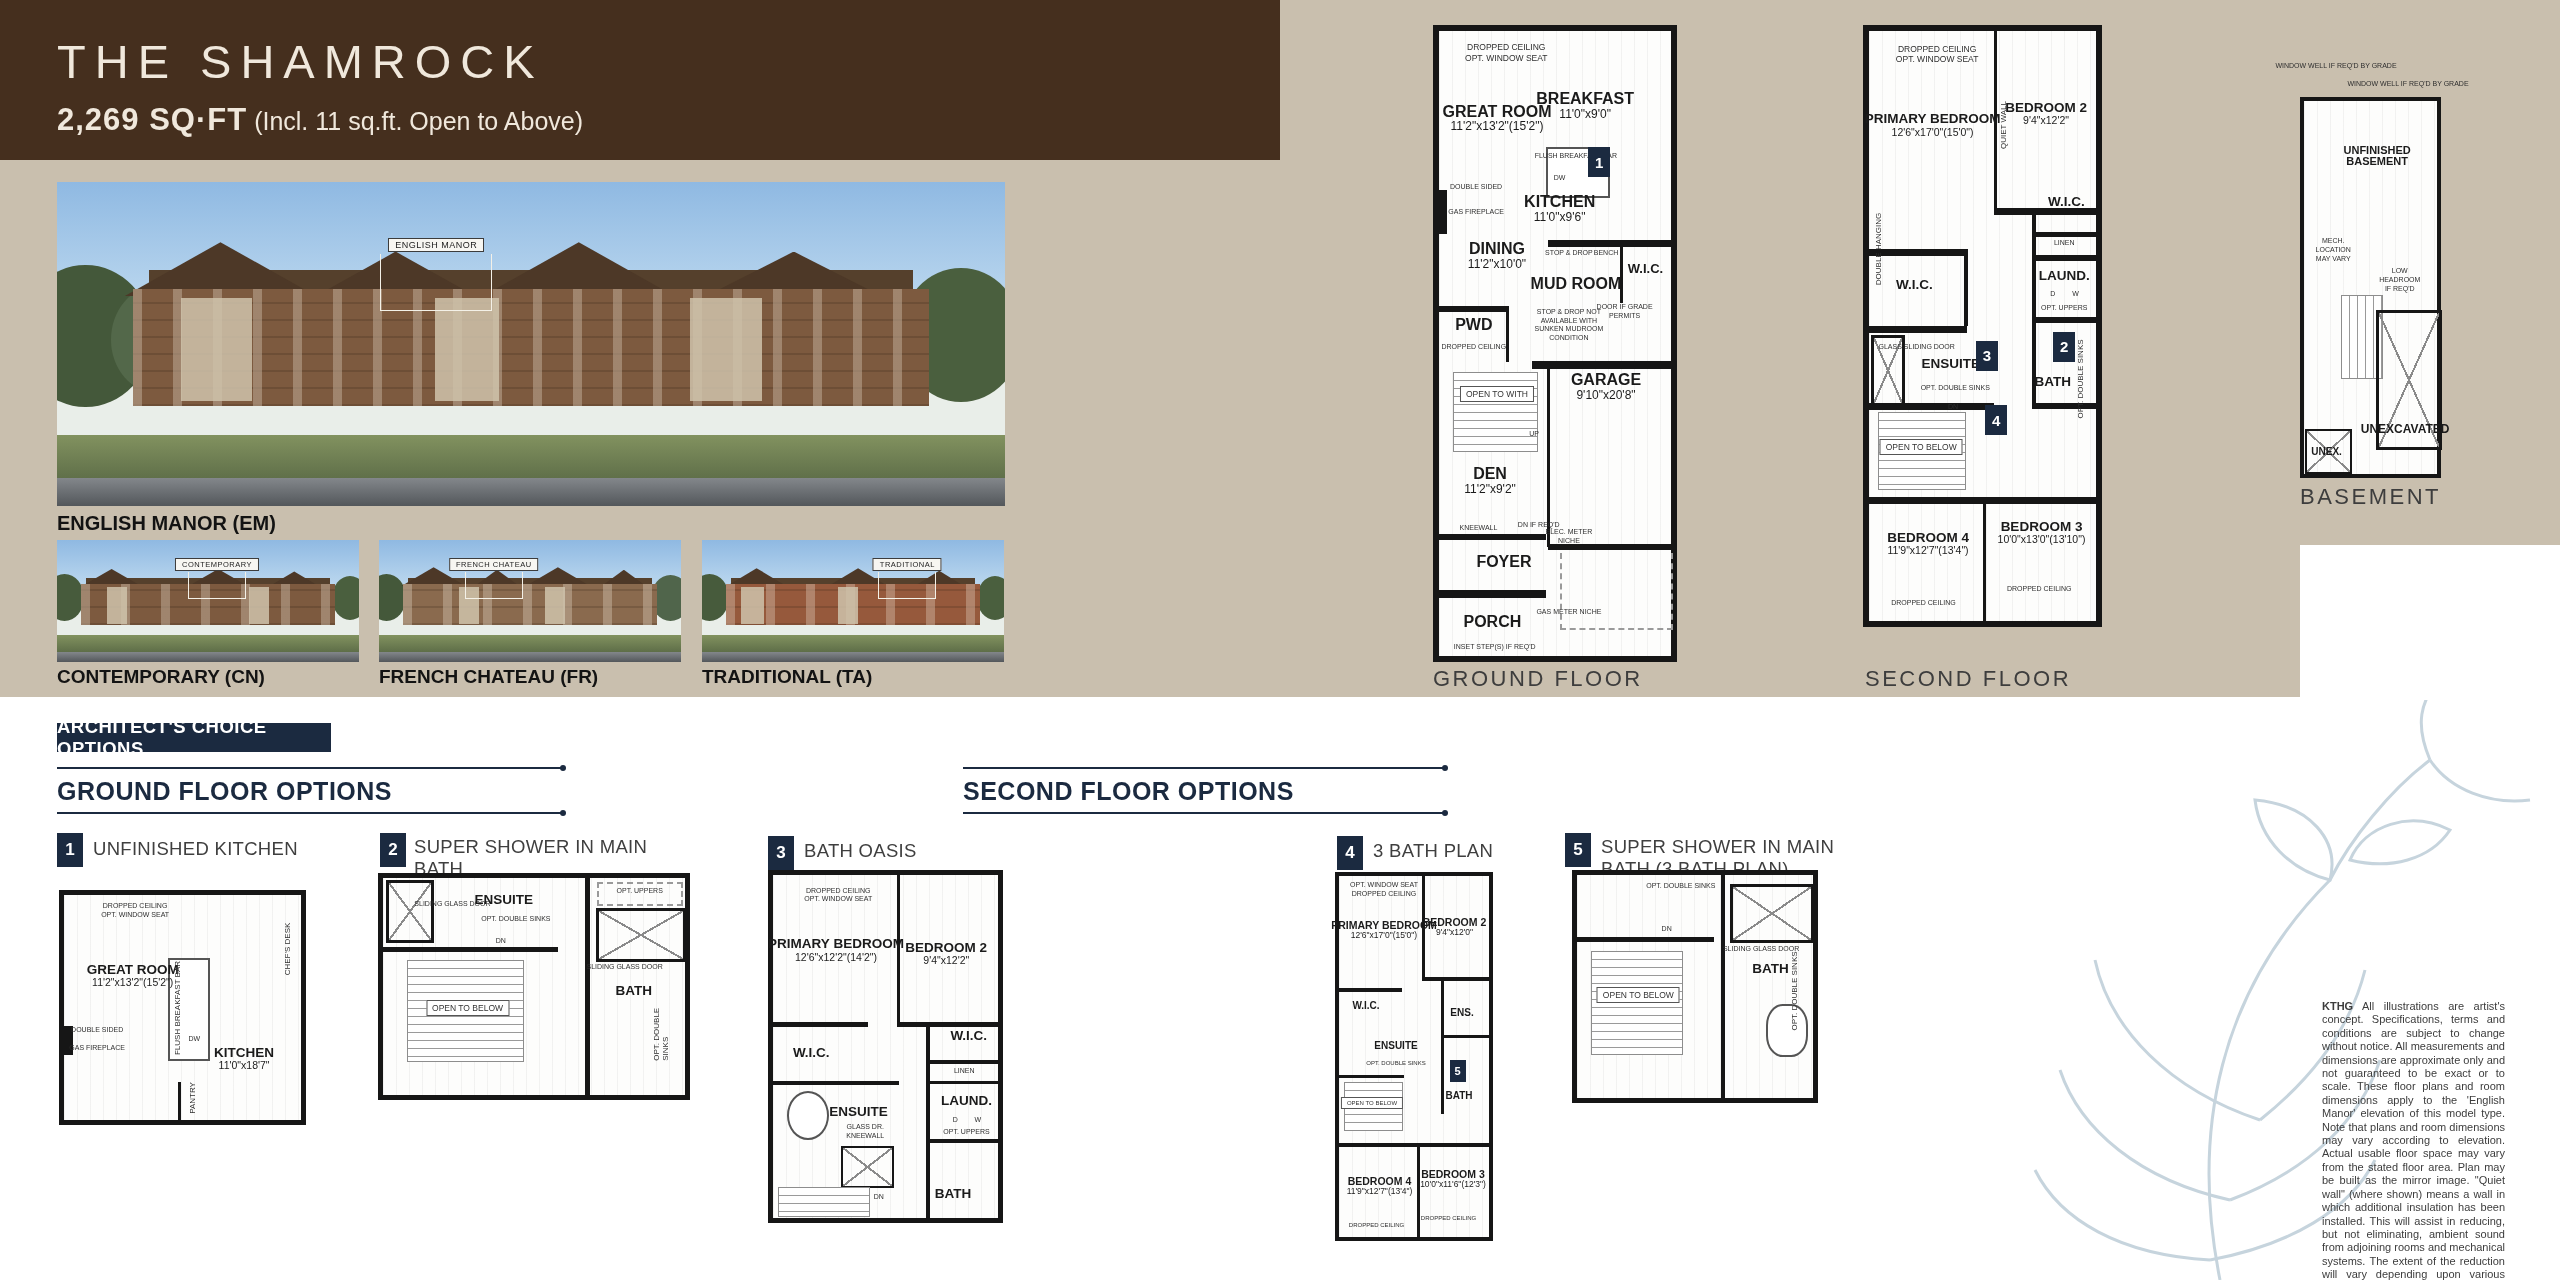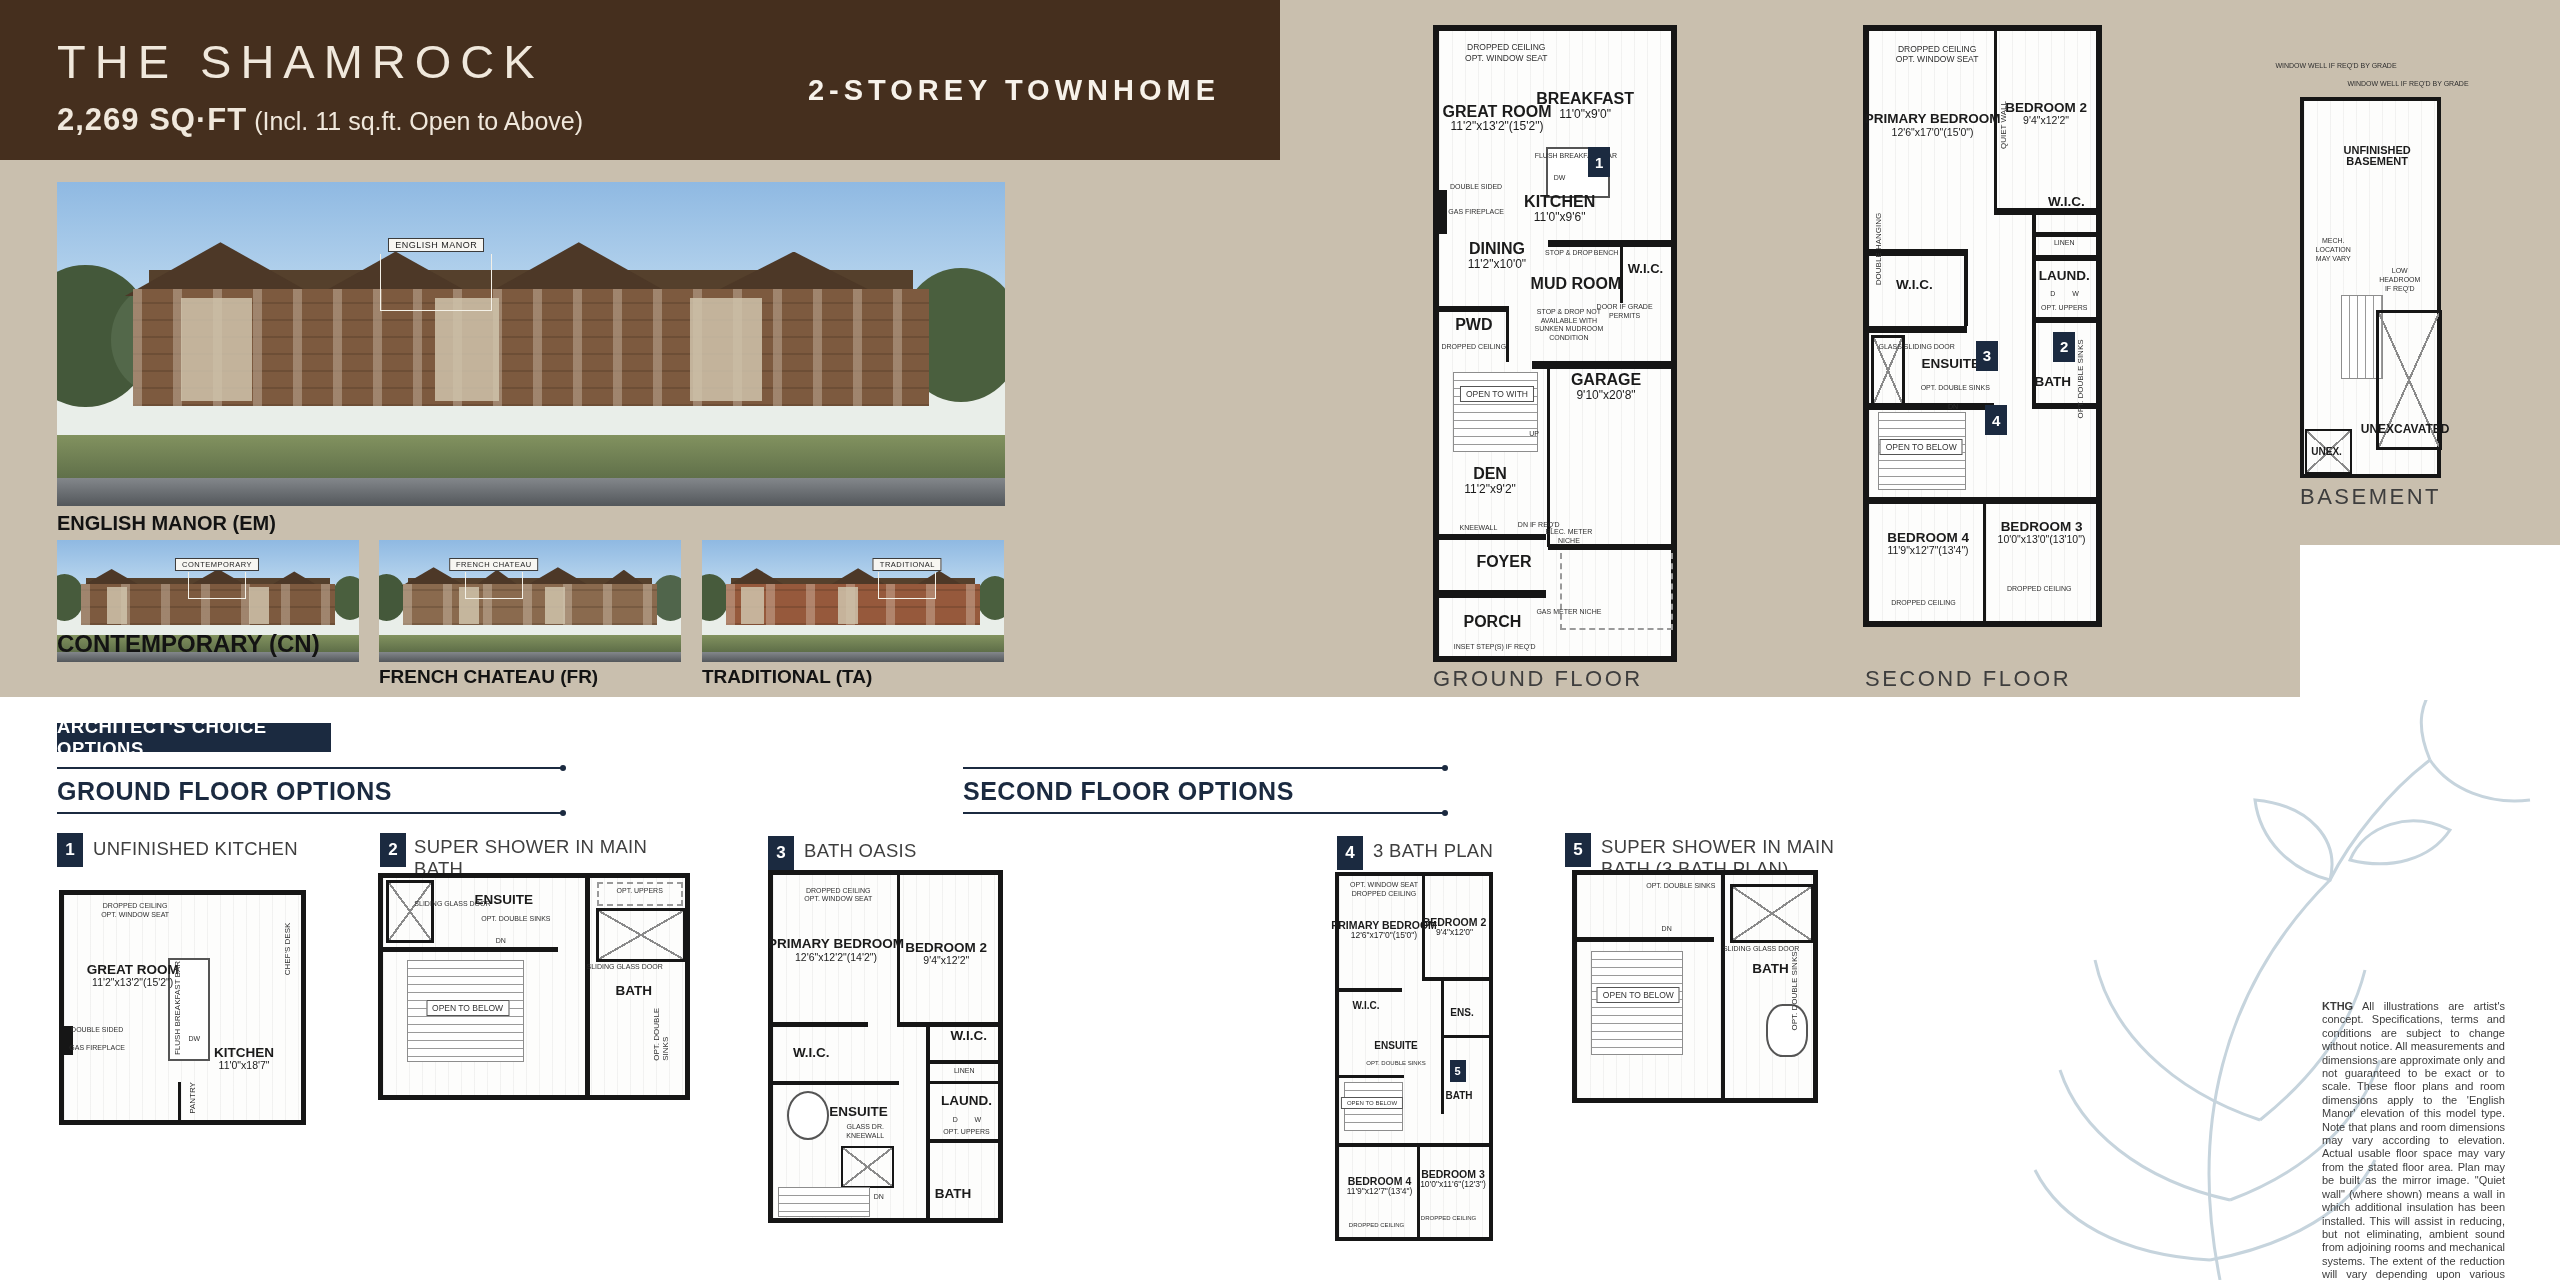--- a/index.html
+++ b/index.html
@@ -70,21 +70,20 @@
 </style>
 </head>
 <body>
 
 <div class="abs" id="tan-bg"></div>
 <div class="abs" id="tan-notch"></div>
 
 <div class="abs" id="brown-header">
   <div class="abs" id="model-title">THE SHAMROCK</div>
   <div class="abs" id="sqft-line"><b>2,269 SQ·FT</b><span> (Incl. 11 sq.ft. Open to Above)</span></div>
-  <div class="abs" id="type-label">2-STOREY TOWNHOME</div>
 </div>
 
 <div class="photo" style="left:57px;top:182px;width:948px;height:324px;">
   <div class="ph-trees">
     <div class="tree" style="left:0%;top:10%;width:13%;height:80%;background:#44583a;"></div>
     <div class="tree" style="left:9%;top:22%;width:9%;height:60%;background:#53684a;"></div>
     <div class="tree" style="left:86%;top:12%;width:12%;height:75%;background:#4a5f3e;"></div>
     <div class="tree" style="left:80%;top:28%;width:8%;height:55%;background:#5a6f4b;"></div>
   </div>
   <div class="abs" style="left:8%;top:33%;width:84%;height:36%;">
@@ -117,21 +116,21 @@
     <div class="gable" style="left:74%;top:-30%;width:20%;height:36%;"></div>
     <div class="facade" style="left:0;top:0;width:100%;height:100%;"></div>
     <div class="bay" style="left:10%;top:8%;width:8%;height:88%;"></div>
     <div class="bay" style="left:66%;top:8%;width:8%;height:88%;"></div>
   </div>
   <div class="ph-lawn"></div>
   <div class="ph-road"></div>
   <div class="bracket" style="left:53%;top:32px;width:56px;height:26px;"></div>
   <div class="callout" style="left:53%;top:18px;font-size:7.5px;">CONTEMPORARY</div>
 </div>
-<div class="photo-label abs" style="left:57px;top:630px;font-size:24px;">CONTEMPORARY (CN)</div>
+<div class="photo-label abs" style="left:57px;top:666px;font-size:19px;">CONTEMPORARY (CN)</div>
 
 <div class="photo" style="left:379px;top:540px;width:302px;height:122px;">
   <div class="ph-trees">
     <div class="tree" style="left:0%;top:15%;width:12%;height:70%;background:#44583a;"></div>
     <div class="tree" style="left:87%;top:16%;width:12%;height:68%;background:#50654b;"></div>
   </div>
   <div class="abs" style="left:8%;top:36%;width:84%;height:34%;">
     <div class="ridge" style="left:2%;top:-14%;width:96%;height:20%;"></div>
     <div class="gable" style="left:-1%;top:-40%;width:26%;height:46%;"></div>
     <div class="gable" style="left:28%;top:-34%;width:18%;height:40%;"></div>

